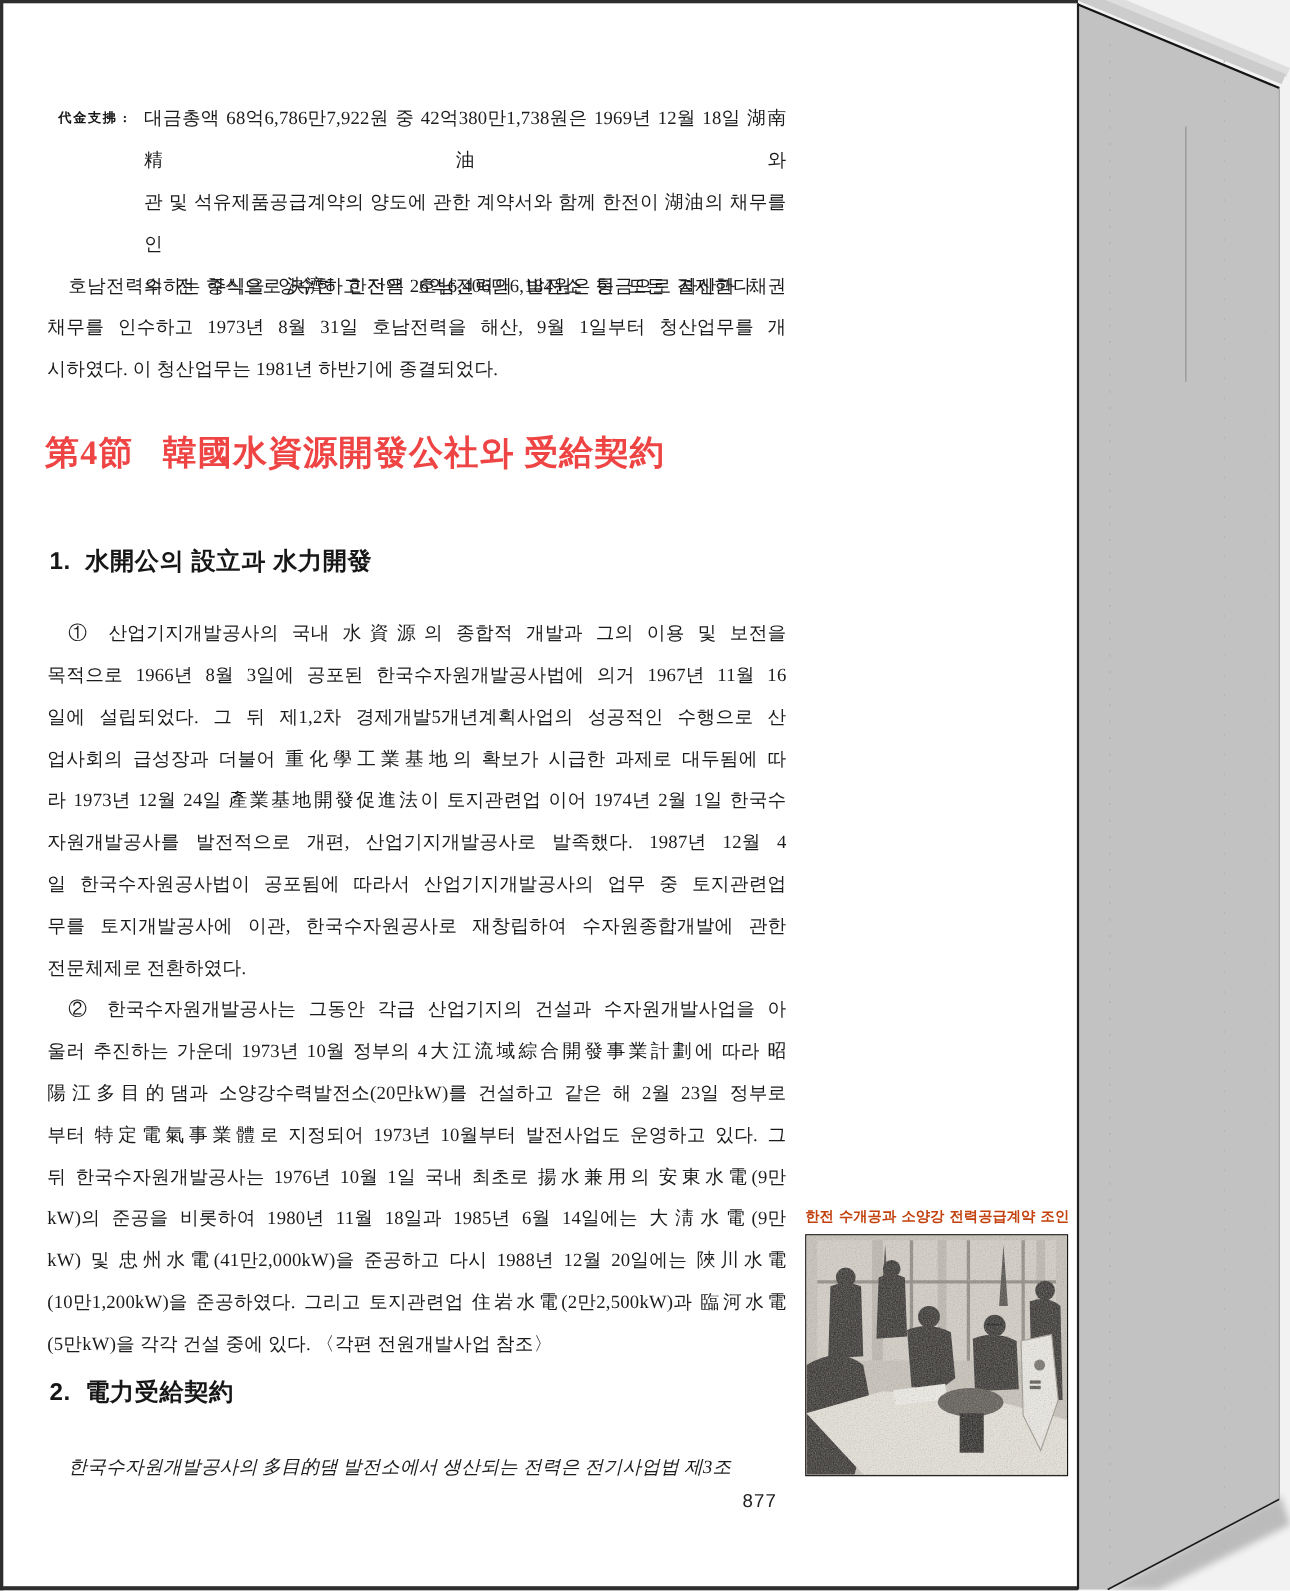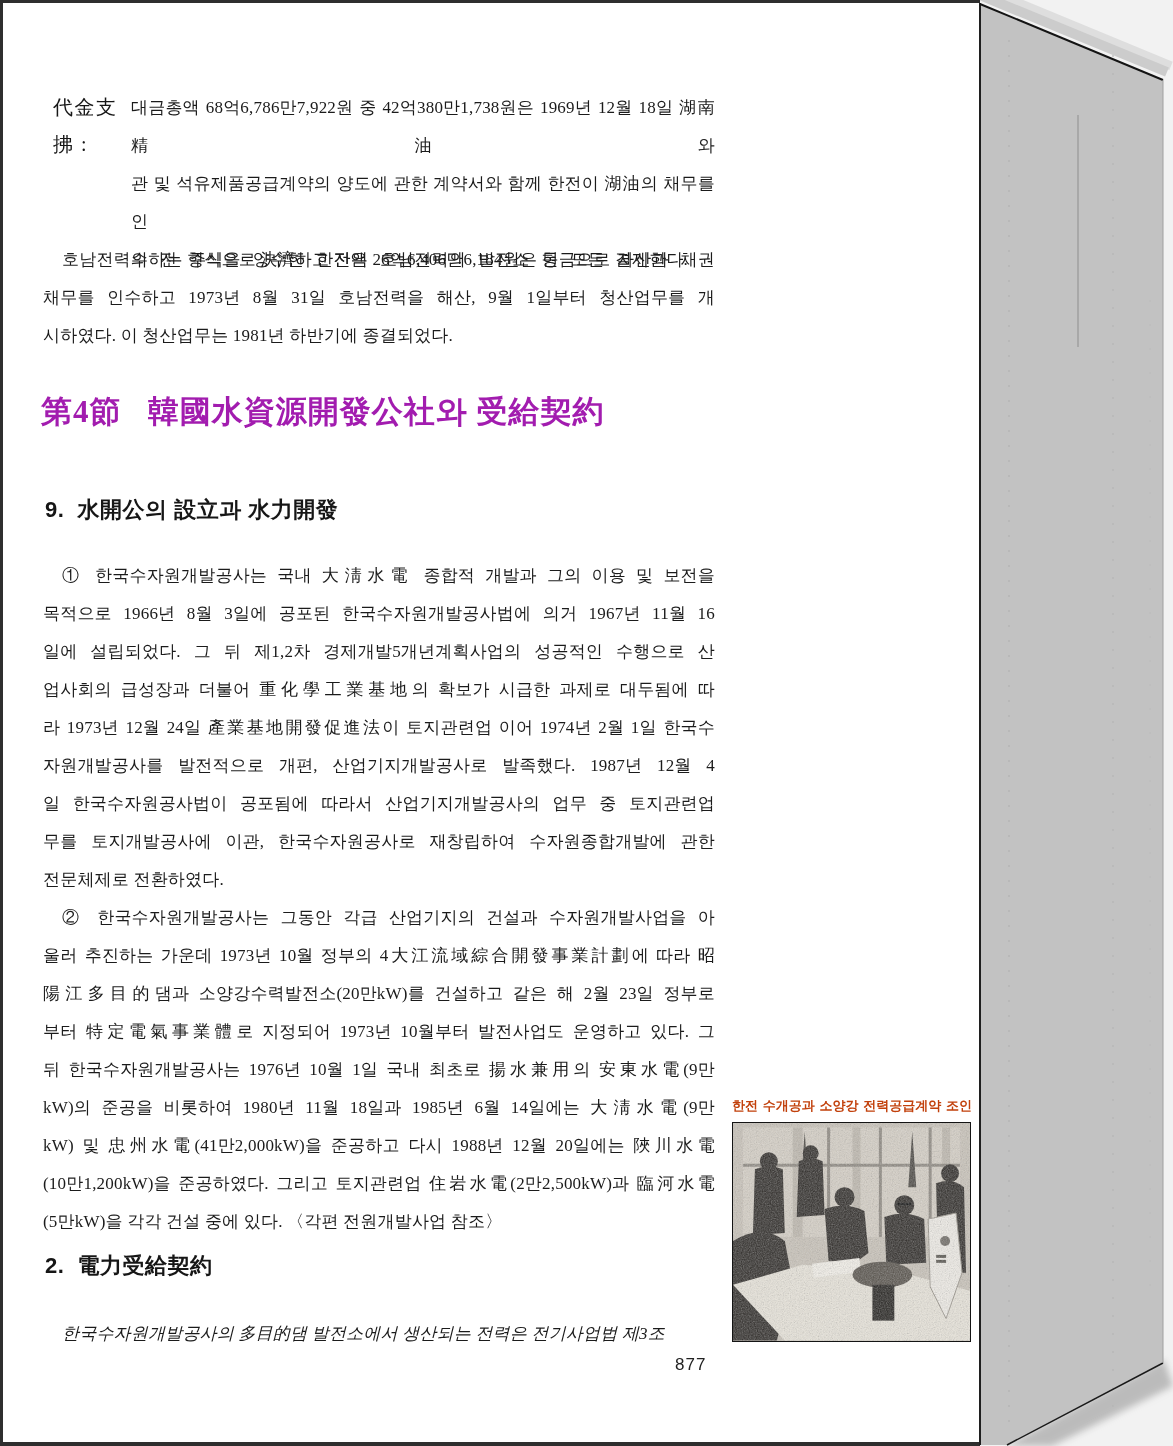--- a/index.html
+++ b/index.html
@@ -20,29 +20,29 @@
     text-align:justify;text-align-last:justify;
     white-space:normal;
   }
   .tline.last{text-align-last:left;}
   .body-text{font-size:17px;line-height:38px;letter-spacing:0.2px;}
   .payment-block{
     left:50px;top:86px;width:662px;
     font-size:16px;line-height:37px;padding-left:78px;box-sizing:border-box;
   }
   .payment-label{
-    float:left;margin-left:-78px;width:78px;letter-spacing:1.5px;font-weight:normal;
-    font-size:20px;line-height:37px;color:#171717;
+    float:left;margin-left:-78px;width:78px;letter-spacing:1.5px;font-weight:bold;
+    font-size:12px;line-height:37px;color:#171717;
   }
   .intro-para{left:40px;top:238px;width:672px;}
   .indent-first .tline:first-child{padding-left:19px;box-sizing:border-box;}
   .section-heading{
     left:38px;top:388px;margin:0;
     font-family:"Liberation Serif","DejaVu Serif",serif;
-    font-size:31px;font-weight:bold;letter-spacing:1px;color:#a21caf;
+    font-size:31px;font-weight:bold;letter-spacing:1px;color:#ef4444;
     white-space:pre;
   }
   .subsection{
     margin:0;font-family:"Liberation Sans","DejaVu Sans",sans-serif;
     font-size:22px;font-weight:bold;color:#161616;letter-spacing:0.5px;white-space:pre;
   }
   .sub1{left:42px;top:492px;}
   .sub2{left:42px;top:1248px;}
   .para1{left:40px;top:554px;width:672px;}
   .para2{left:40px;top:896px;width:672px;}
@@ -78,24 +78,24 @@
   </div>
 
   <div class="abs intro-para body-text indent-first">
       <div class="tline">호남전력의 전 주식을 양수한 한전은 호남전력의 발전소 등 모든 자산과 채권</div>
       <div class="tline">채무를 인수하고 1973년 8월 31일 호남전력을 해산, 9월 1일부터 청산업무를 개</div>
       <div class="tline last">시하였다.  이 청산업무는 1981년 하반기에 종결되었다.</div>
     </div>
 
   <h1 class="abs section-heading">第4節   韓國水資源開發公社와 受給契約</h1>
 
-  <h2 class="abs subsection sub1">9.  水開公의 設立과 水力開發</h2>
+  <h2 class="abs subsection sub1">1.  水開公의 設立과 水力開發</h2>
 
   <div class="abs para1 body-text indent-first">
-      <div class="tline">① 한국수자원개발공사는 국내 大淸水電 종합적 개발과 그의 이용 및 보전을</div>
+      <div class="tline">① 산업기지개발공사의 국내 水資源의 종합적 개발과 그의 이용 및 보전을</div>
       <div class="tline">목적으로 1966년 8월 3일에 공포된 한국수자원개발공사법에 의거 1967년 11월 16</div>
       <div class="tline">일에 설립되었다.  그 뒤 제1,2차 경제개발5개년계획사업의 성공적인 수행으로 산</div>
       <div class="tline">업사회의 급성장과 더불어 重化學工業基地의 확보가 시급한 과제로 대두됨에 따</div>
       <div class="tline">라 1973년 12월 24일 產業基地開發促進法이 토지관련업 이어 1974년 2월 1일 한국수</div>
       <div class="tline">자원개발공사를 발전적으로 개편, 산업기지개발공사로 발족했다.  1987년 12월 4</div>
       <div class="tline">일 한국수자원공사법이 공포됨에 따라서 산업기지개발공사의 업무 중 토지관련업</div>
       <div class="tline">무를 토지개발공사에 이관, 한국수자원공사로 재창립하여 수자원종합개발에 관한</div>
       <div class="tline last">전문체제로 전환하였다.</div>
     </div>
 

